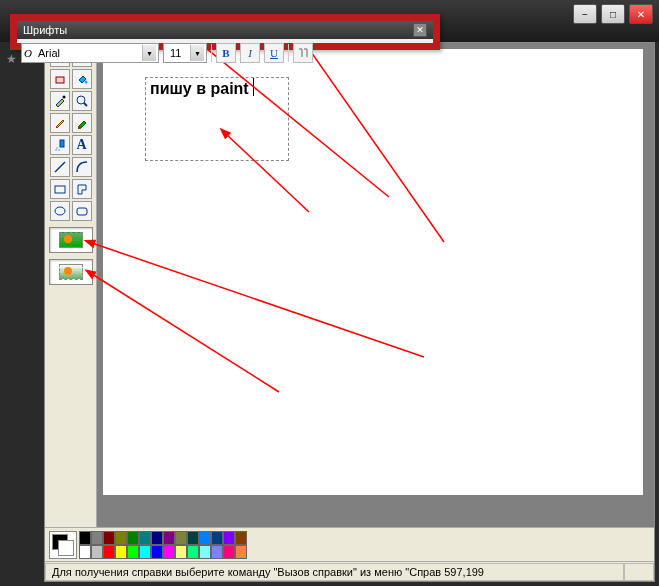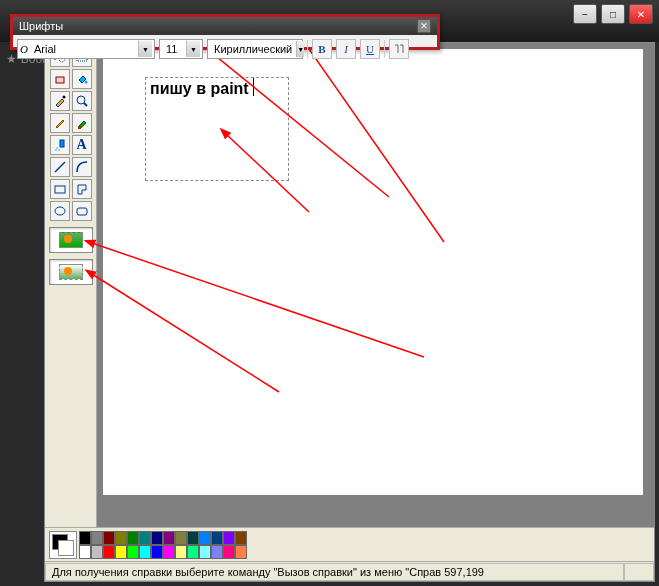--- a/index.html
+++ b/index.html
@@ -2,21 +2,21 @@
 <html><head>
 <meta charset="utf-8">
 <style>
 * { box-sizing: border-box; margin: 0; padding: 0; }
 body { font-family: Tahoma, Arial, sans-serif; font-size: 11px; background: #2a2a2a; overflow: hidden; }
 .screen { width: 659px; height: 586px; position: relative; background: #2a2a2a; }
 .browser-chrome { position: absolute; top: 0; right: 0; width: 100%; height: 42px; background: linear-gradient(#3a3a3a,#1a1a1a); display: flex; justify-content: flex-end; align-items: flex-start; padding: 4px 6px; gap: 4px; }
 .win-btn { width: 24px; height: 20px; border: 1px solid #555; background: linear-gradient(#eee,#ccc); border-radius: 2px; display: flex; align-items: center; justify-content: center; font-size: 10px; }
 .win-btn.close { background: linear-gradient(#f66,#d22); color: #fff; }
 .bookmark-star { position: absolute; left: 6px; top: 52px; color: #888; font-size: 12px; display: flex; align-items: center; gap: 4px; }
-.font-toolbar { position: absolute; left: 10px; top: 14px; width: 430px; height: 36px; background: #f0f0f0; border: 3px solid #b91c1c; box-shadow: 2px 2px 4px rgba(0,0,0,0.3); z-index: 100; }
+.font-toolbar { position: absolute; left: 10px; top: 14px; width: 430px; height: 36px; background: #f0f0f0; border: 7px solid #b91c1c; box-shadow: 2px 2px 4px rgba(0,0,0,0.3); z-index: 100; }
 .ft-title { background: linear-gradient(#555,#333); color: #fff; font-size: 11px; padding: 2px 6px; display: flex; justify-content: space-between; align-items: center; height: 18px; }
 .ft-close { width: 14px; height: 14px; background: #888; color: #fff; display: flex; align-items: center; justify-content: center; font-size: 9px; border: 1px solid #555; }
 .ft-body { display: flex; align-items: center; padding: 3px 4px; gap: 4px; height: 28px; }
 .ft-select { height: 20px; border: 1px solid #999; background: #fff; font-size: 11px; display: flex; align-items: center; padding: 0 2px; }
 .ft-sel-text { flex: 1; padding: 0 4px; }
 .ft-arrow { width: 14px; height: 16px; background: linear-gradient(#eee,#ccc); border-left: 1px solid #bbb; display: flex; align-items: center; justify-content: center; font-size: 7px; }
 .ft-italic-o { font-style: italic; color: #000; font-family: "Times New Roman", serif; margin-right: 2px; }
 .ft-btn { width: 20px; height: 20px; border: 1px solid #bbb; background: #f4f4f4; display: flex; align-items: center; justify-content: center; font-size: 11px; font-family: "Times New Roman", serif; }
 .ft-b { font-weight: bold; color: #1a4aa8; }
 .ft-i { font-style: italic; color: #1a4aa8; }
@@ -25,21 +25,21 @@
 .paint-window { position: absolute; left: 44px; top: 42px; right: 4px; bottom: 4px; background: #ece9d8; border: 1px solid #888; display: flex; flex-direction: column; }
 .paint-main { flex: 1; display: flex; overflow: hidden; }
 .tool-sidebar { width: 52px; background: #ece9d8; border-right: 1px solid #aaa; display: flex; flex-direction: column; align-items: center; padding: 4px 2px; gap: 2px; }
 .tool-btn { width: 20px; height: 20px; border: 1px solid #999; background: #f4f4f4; display: flex; align-items: center; justify-content: center; font-size: 12px; color: #003a8c; position: relative; }
 .tool-pair { display: flex; gap: 2px; }
 .tool-big { width: 44px; height: 26px; border: 1px solid #888; background: #fff; display: flex; align-items: center; justify-content: center; margin-top: 4px; box-shadow: inset 1px 1px 2px rgba(0,0,0,0.2); }
 .tool-big-inner { width: 24px; height: 16px; background: linear-gradient(#6a6,#0a0); border: 1px dashed #888; position: relative; }
 .tool-big-inner::after { content:''; position:absolute; left:4px; top:2px; width:8px; height:8px; background: #f80; border-radius:50%; }
 .canvas-area { flex: 1; background: #808080; padding: 6px; overflow: hidden; }
 .canvas { width: 540px; height: 446px; background: #fff; position: relative; }
-.text-box { position: absolute; left: 42px; top: 28px; width: 144px; height: 104px; border: 1px dashed #888; }
+.text-box { position: absolute; left: 42px; top: 28px; width: 144px; height: 84px; border: 1px dashed #888; }
 .text-content { font-family: Arial; font-size: 16px; font-weight: bold; padding: 2px 4px; }
 .cursor-line { display:inline-block; width:1px; height:18px; background:#000; vertical-align: text-bottom; }
 .palette-strip { height: 34px; background: #ece9d8; border-top: 1px solid #aaa; display: flex; align-items: center; padding: 2px 4px; gap: 2px; }
 .fb-swatch { width: 28px; height: 28px; border: 1px solid #888; position: relative; background: #fff; }
 .fb-swatch::before { content:''; position:absolute; left:2px; top:2px; width:14px; height:14px; background:#000; border:1px solid #888; }
 .fb-swatch::after { content:''; position:absolute; right:2px; bottom:2px; width:14px; height:14px; background:#fff; border:1px solid #888; }
 .colors { display: flex; flex-wrap: wrap; width: 168px; height: 28px; }
 .color-cell { width: 12px; height: 14px; border: 1px solid #666; }
 .status-bar { height: 20px; background: #ece9d8; border-top: 1px solid #aaa; display: flex; align-items: center; font-size: 11px; }
 .status-cell { border: 1px solid #bbb; padding: 1px 6px; height: 18px; display: flex; align-items: center; }
@@ -225,24 +225,20 @@
     <div class="ft-body">
       <div class="ft-select" style="width:138px">
         <span class="ft-italic-o">O</span>
         <span class="ft-sel-text">Arial</span>
         <span class="ft-arrow">▼</span>
       </div>
       <div class="ft-select" style="width:44px">
         <span class="ft-sel-text">11</span>
         <span class="ft-arrow">▼</span>
       </div>
-      <div class="ft-select" style="width:96px">
-        <span class="ft-sel-text">Кириллический</span>
-        <span class="ft-arrow">▼</span>
-      </div>
       <span class="ft-sep"></span>
       <div class="ft-btn ft-b">B</div>
       <div class="ft-btn ft-i">I</div>
       <div class="ft-btn ft-u">U</div>
       <span class="ft-sep"></span>
       <div class="ft-btn">
           <svg width="12" height="12">
             <path d="M2 2 h3 v8 M7 2 h3 v8" stroke="#666" fill="none"></path>
           </svg>
         </div>

